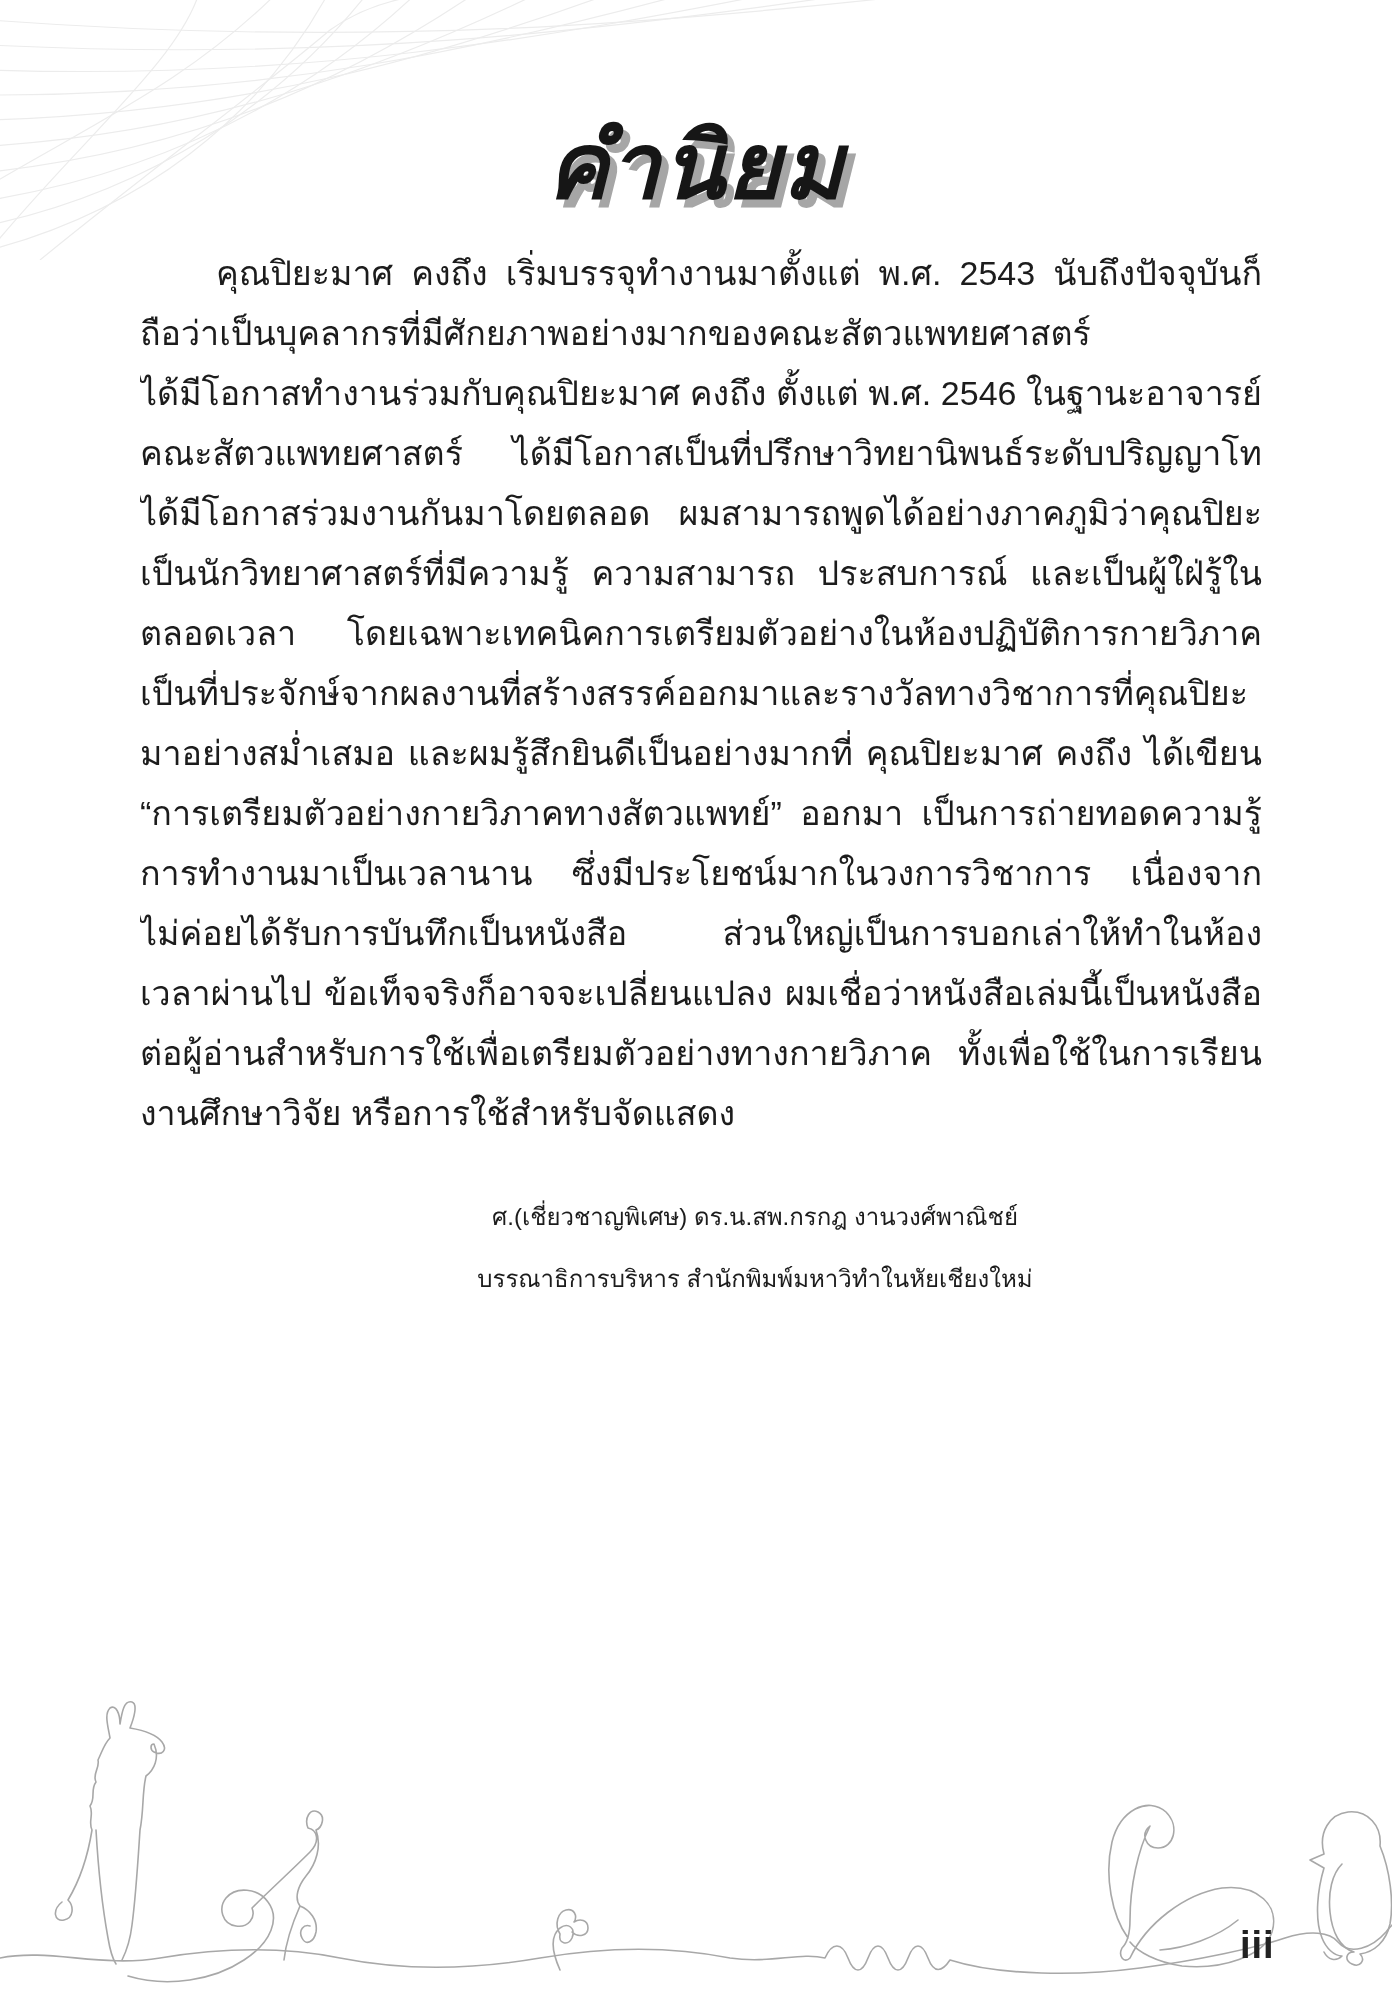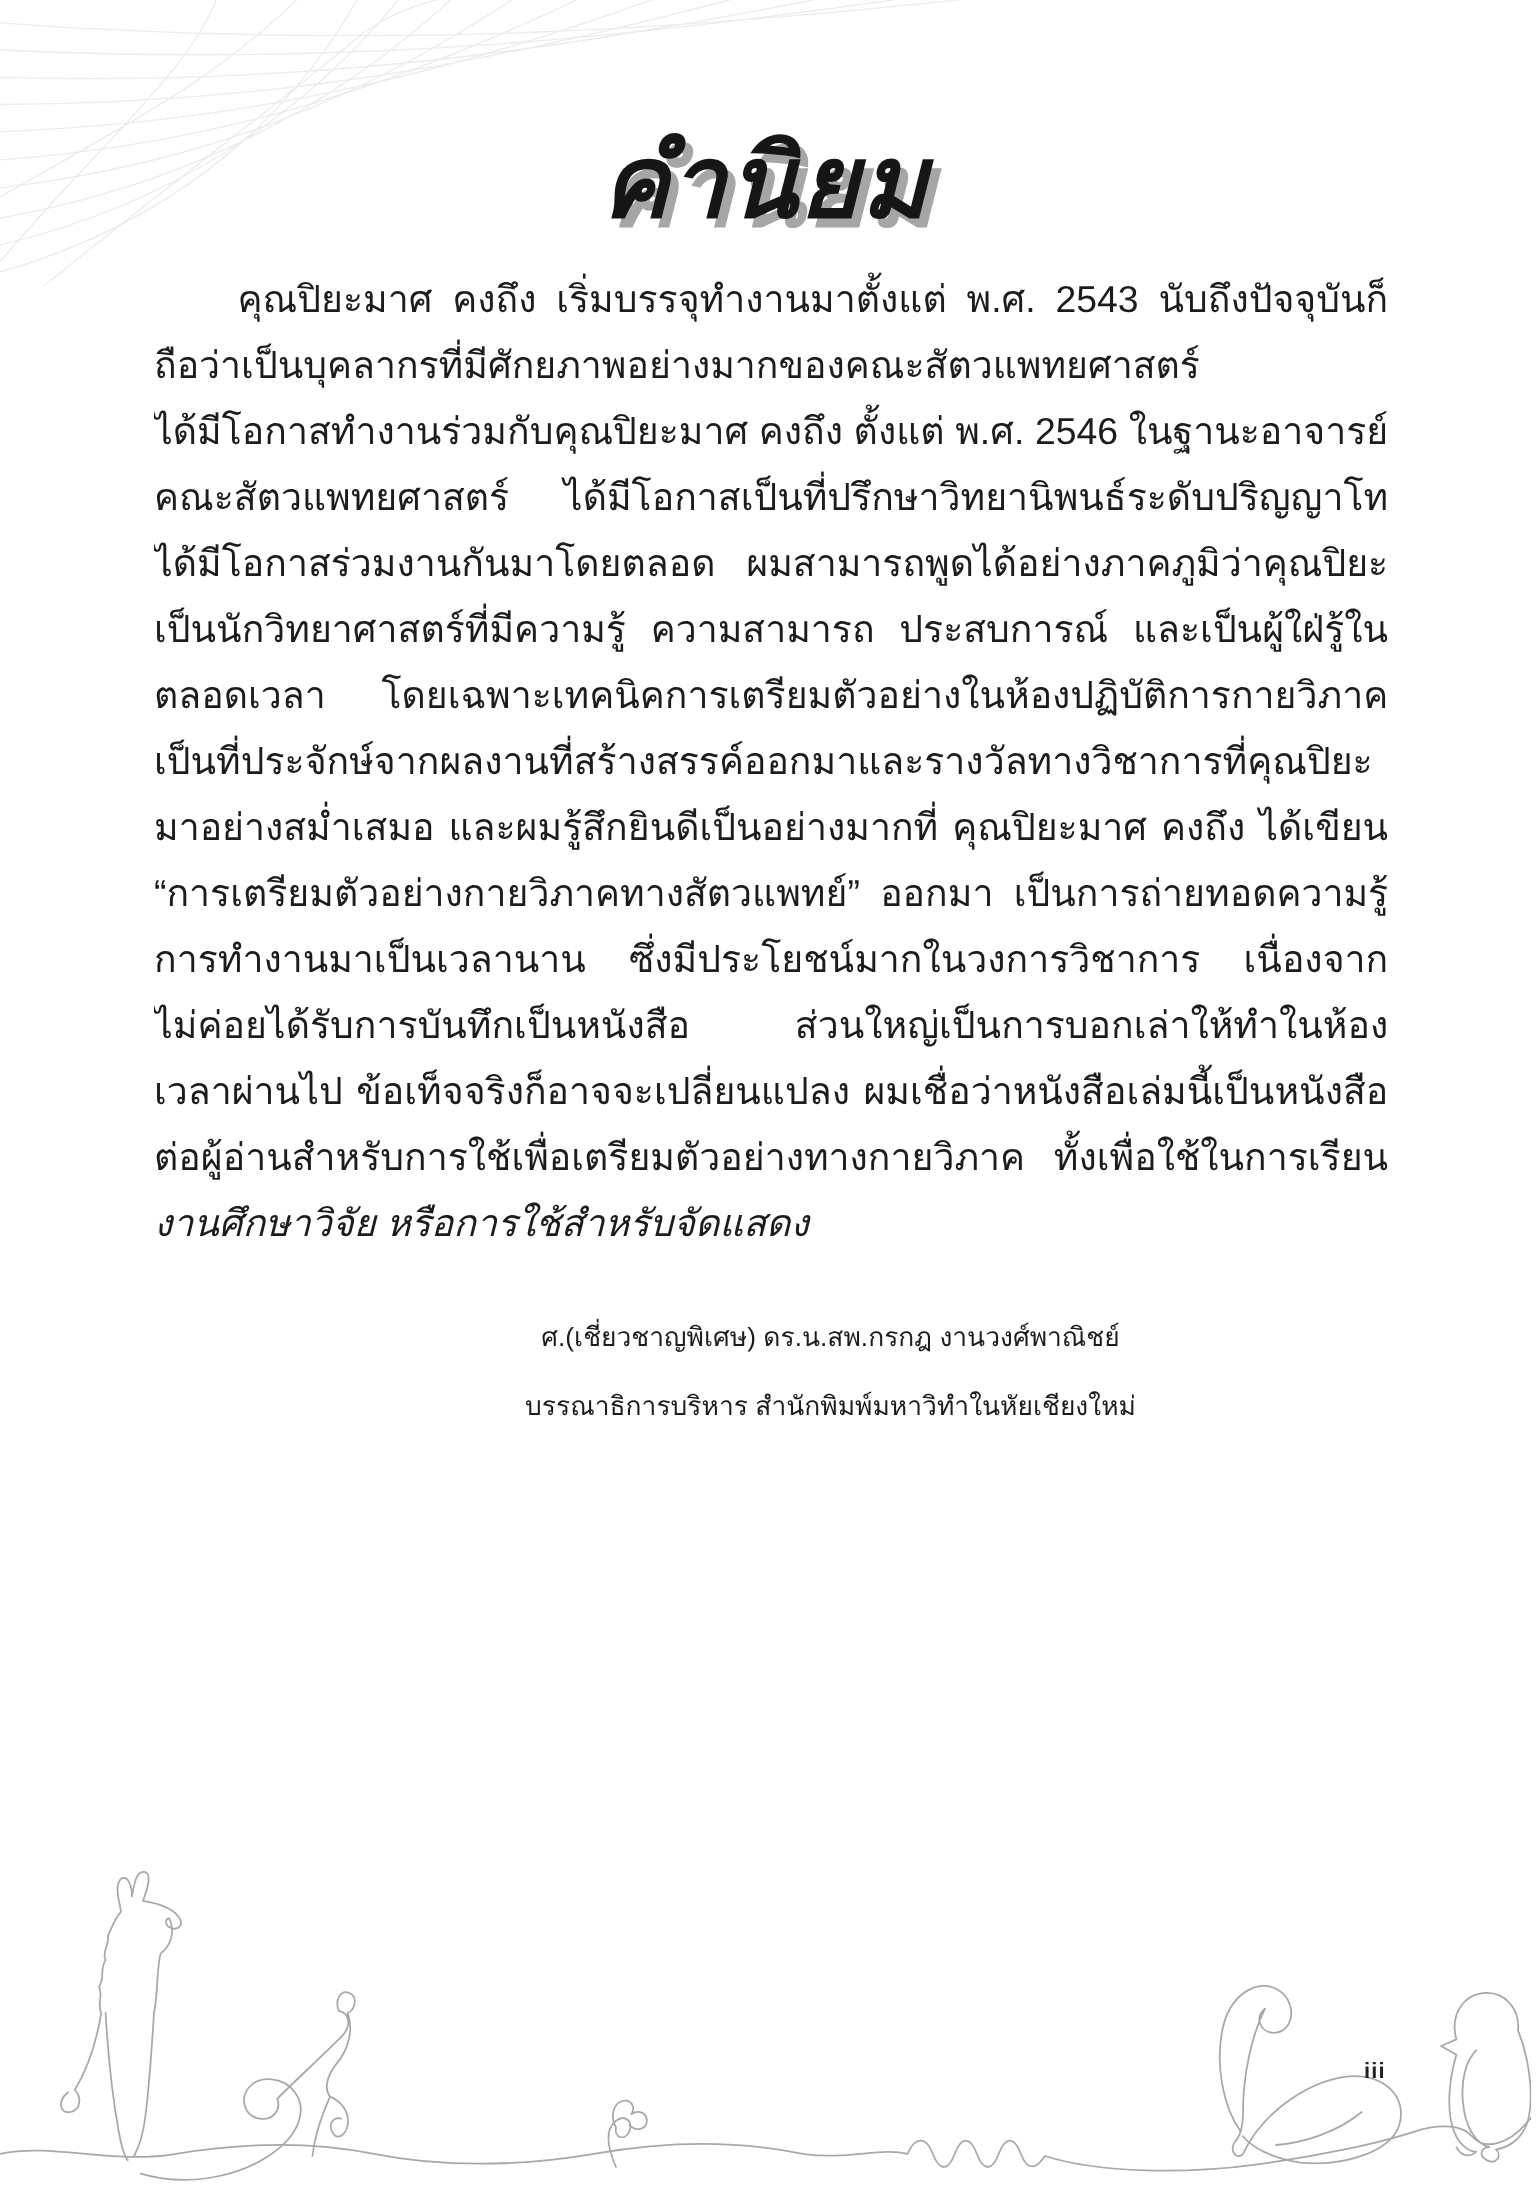--- a/index.html
+++ b/index.html
@@ -29,33 +29,33 @@
     position:absolute;left:140px;top:243px;width:1122px;
     font-size:34px;line-height:60px;color:#1c1c1c;
   }
   .line{
     height:60px;
     text-align:justify;
     text-align-last:justify;
     overflow:hidden;
   }
   .line.first{padding-left:76px;}
-  .line.last{text-align-last:left;font-style:italic;}
+  .line.last{text-align-last:left;}
   
   .signature{
     position:absolute;left:305px;top:1186px;width:900px;
     text-align:center;
     font-size:24px;line-height:62px;color:#1c1c1c;
   }
   
   .animals{position:absolute;left:0;top:1680px;pointer-events:none;}
   
   .page-number{
-    position:absolute;left:1240px;top:1872px;
-    font-size:20px;font-weight:bold;color:#222222;
+    position:absolute;left:1240px;top:1924px;
+    font-size:38px;font-weight:bold;color:#222222;
     letter-spacing:1px;
   }
 </style>
 </head>
 <body>
 
 <div class="page">
 
   <svg class="waves" width="980" height="260" viewBox="0 0 980 260" fill="none">
     <g stroke="#ececec" stroke-width="1.2" fill="none">

